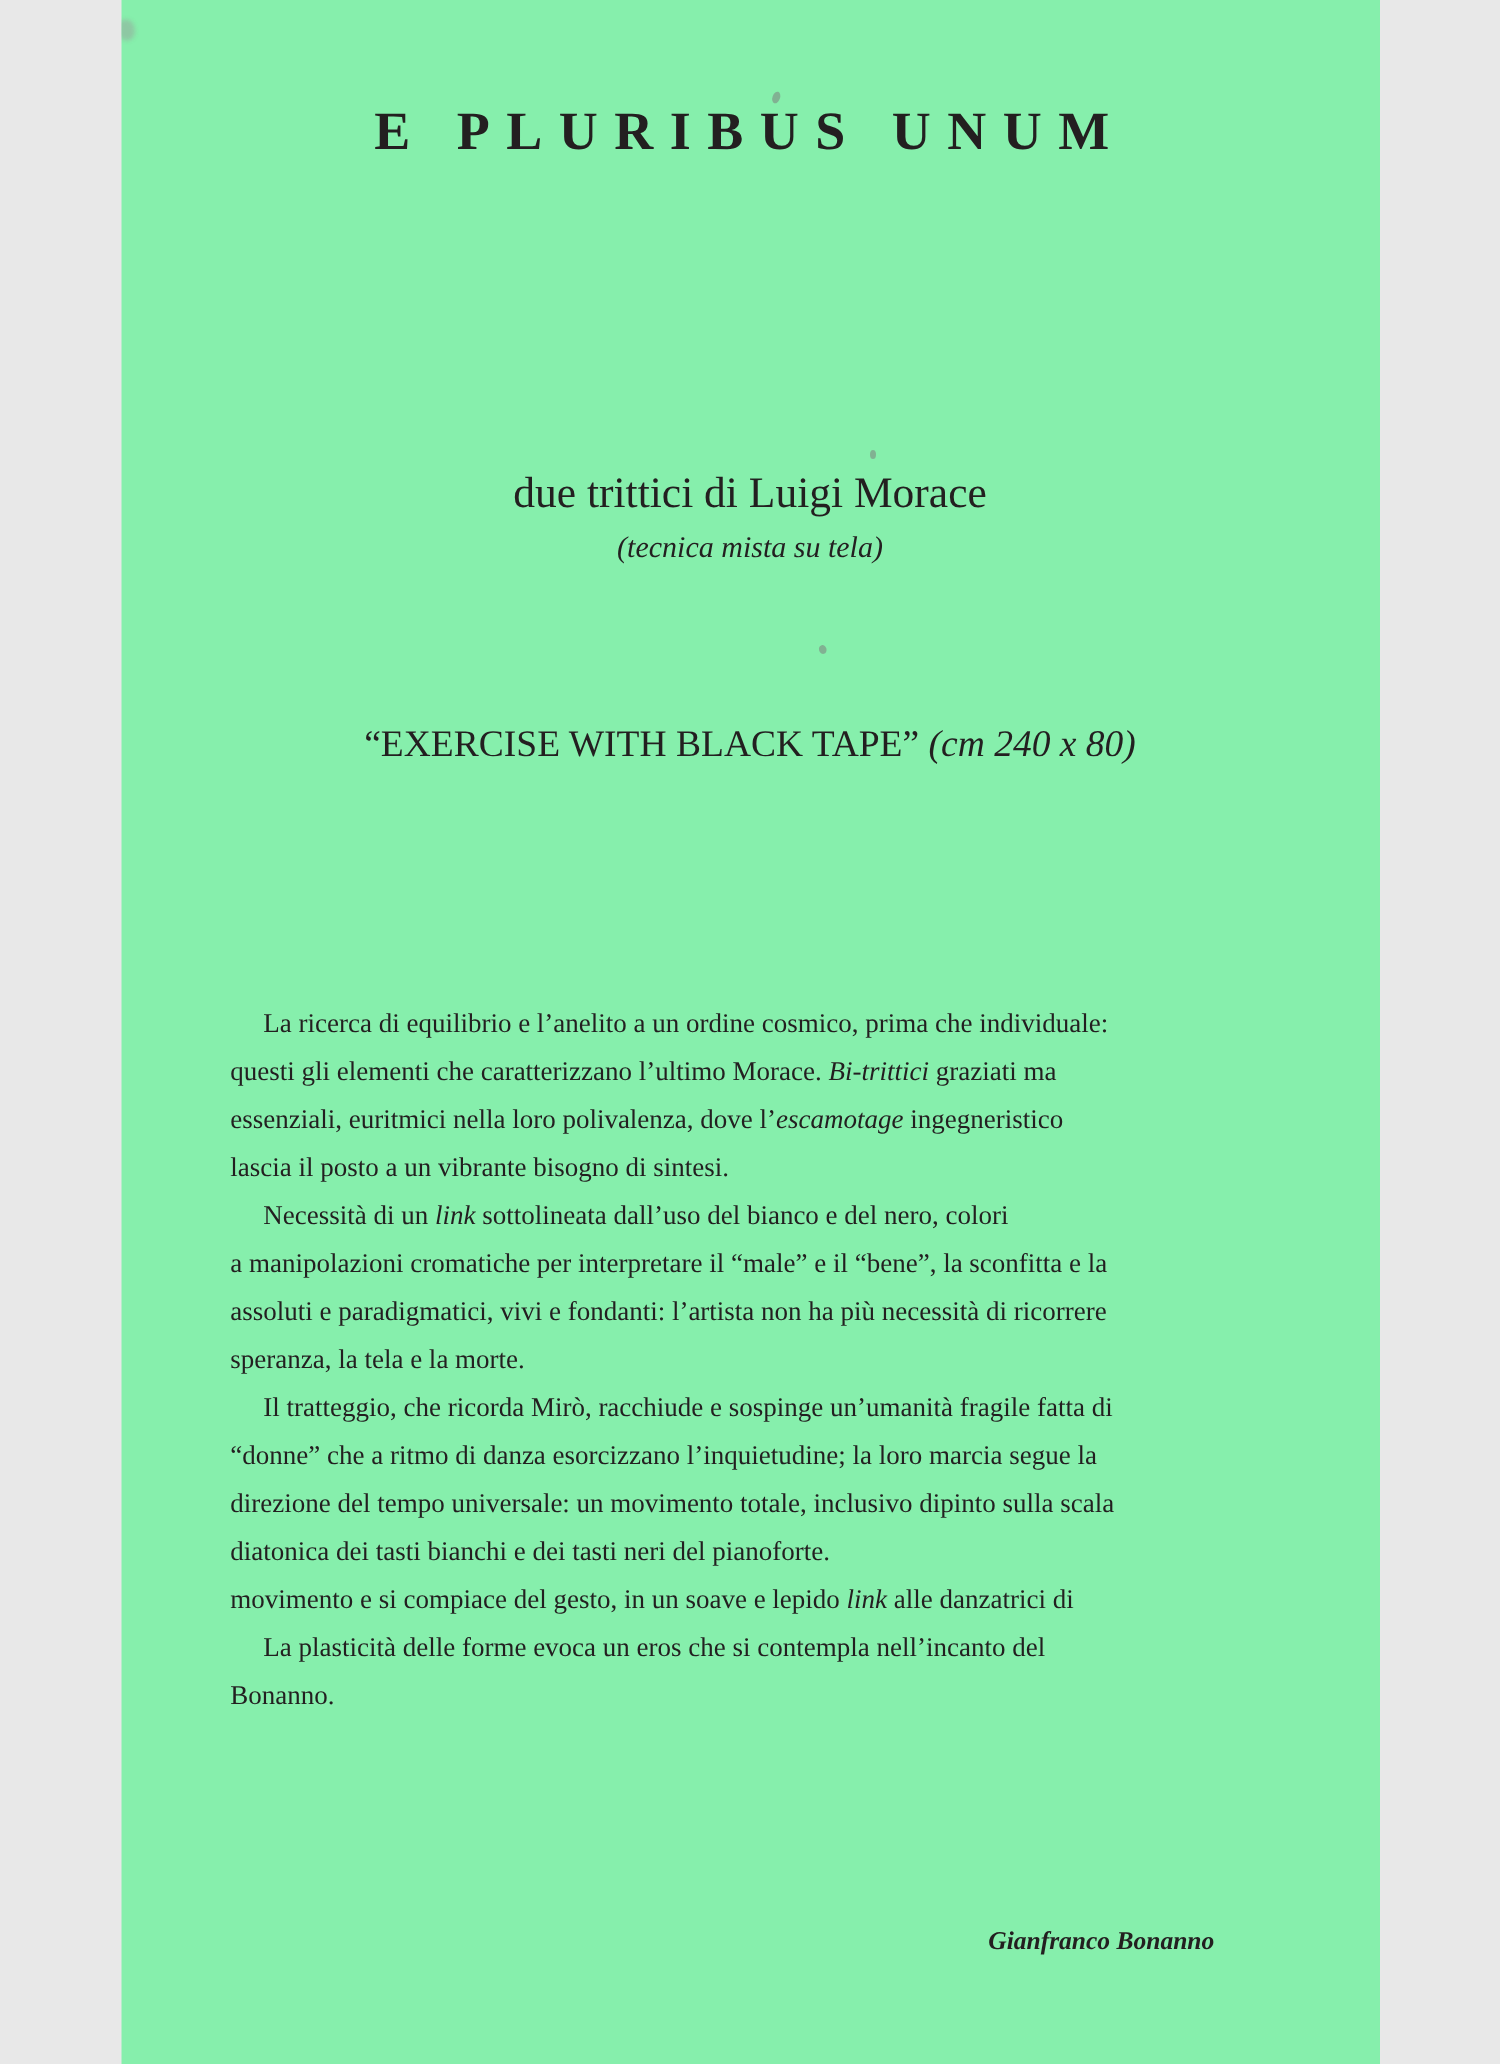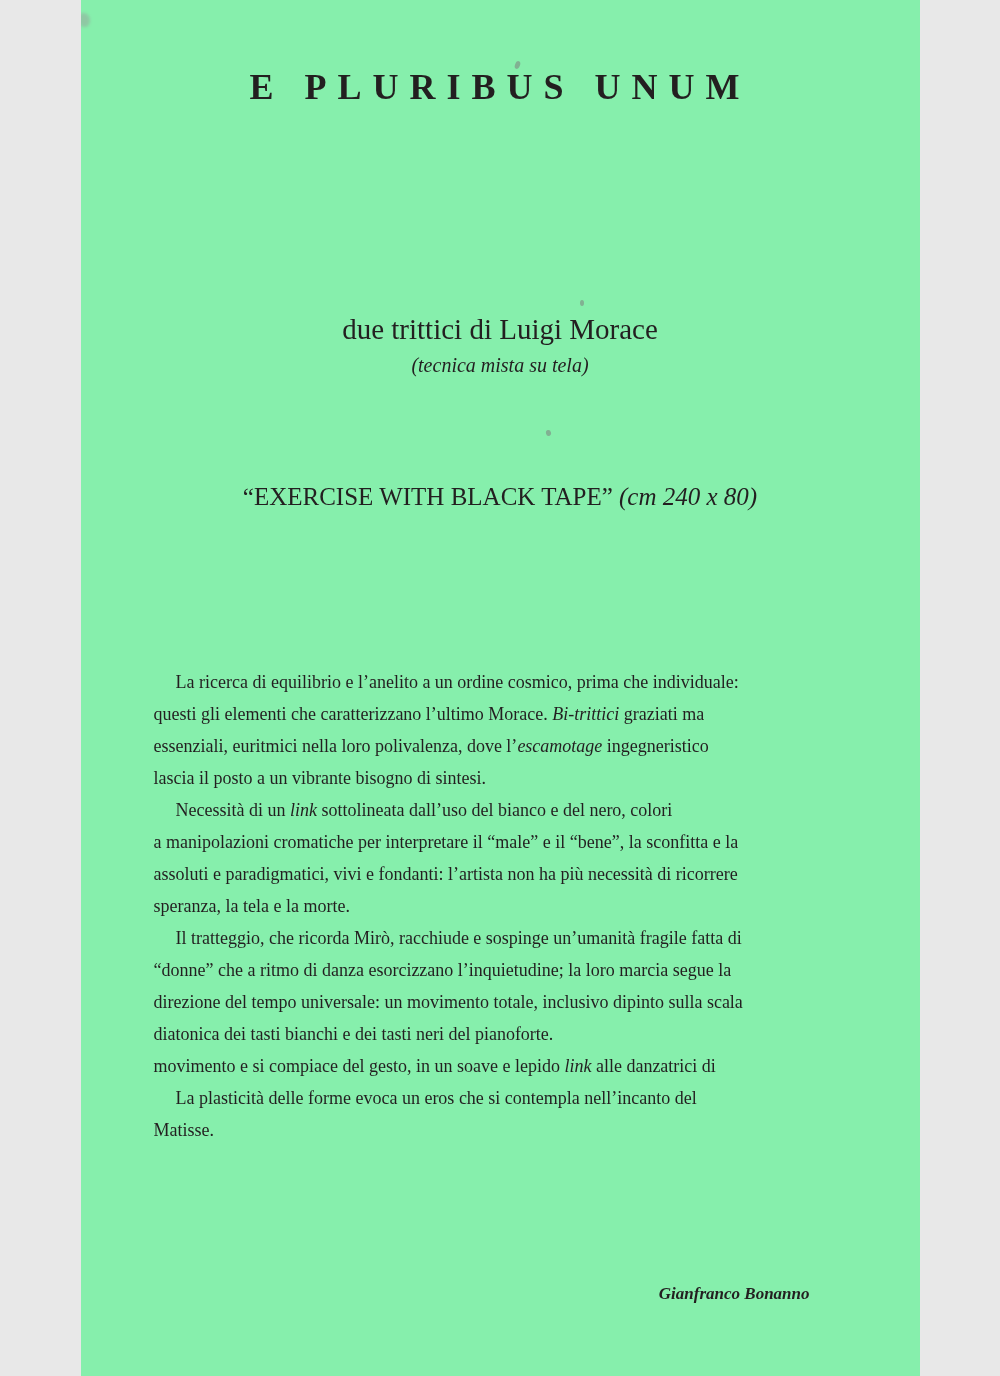--- a/index.html
+++ b/index.html
@@ -97,18 +97,18 @@
       <div class="body-line indent"><span>Necessità di un </span><span class="it">link</span><span> sottolineata dall’uso del bianco e del nero, colori</span></div>
       <div class="body-line"><span>a manipolazioni cromatiche per interpretare il “male” e il “bene”, la sconfitta e la</span></div>
       <div class="body-line"><span>assoluti e paradigmatici, vivi e fondanti: l’artista non ha più necessità di ricorrere</span></div>
       <div class="body-line"><span>speranza, la tela e la morte.</span></div>
       <div class="body-line indent"><span>Il tratteggio, che ricorda Mirò, racchiude e sospinge un’umanità fragile fatta di</span></div>
       <div class="body-line"><span>“donne” che a ritmo di danza esorcizzano l’inquietudine; la loro marcia segue la</span></div>
       <div class="body-line"><span>direzione del tempo universale: un movimento totale, inclusivo dipinto sulla scala</span></div>
       <div class="body-line"><span>diatonica dei tasti bianchi e dei tasti neri del pianoforte.</span></div>
       <div class="body-line"><span>movimento e si compiace del gesto, in un soave e lepido </span><span class="it">link</span><span> alle danzatrici di</span></div>
       <div class="body-line indent"><span>La plasticità delle forme evoca un eros che si contempla nell’incanto del</span></div>
-      <div class="body-line"><span>Matisse.</span></div>
+      <div class="body-line"><span>Bonanno.</span></div>
     </div>
 
   <div class="signature">Gianfranco Bonanno</div>
 
 </div>
 
 </body></html>

